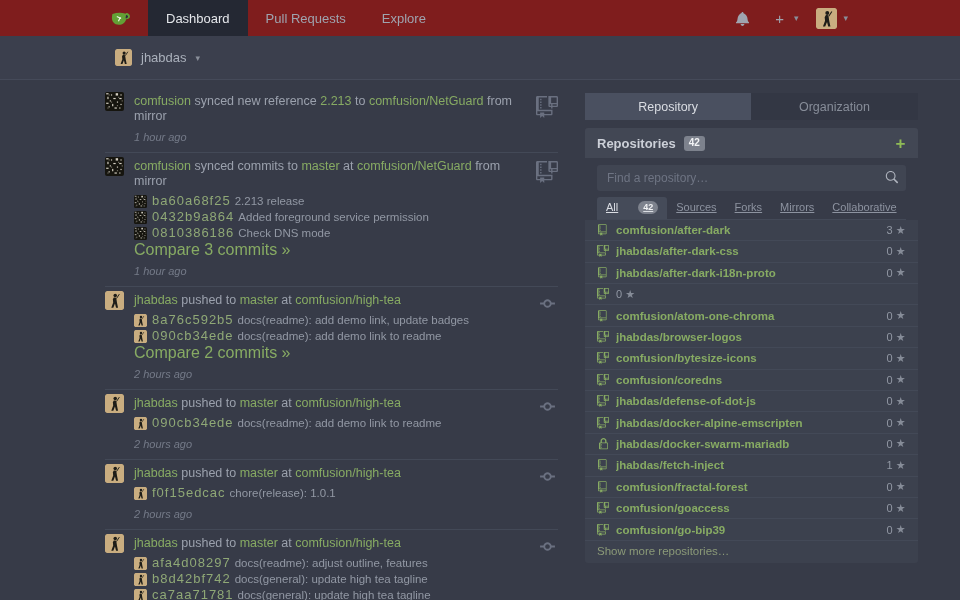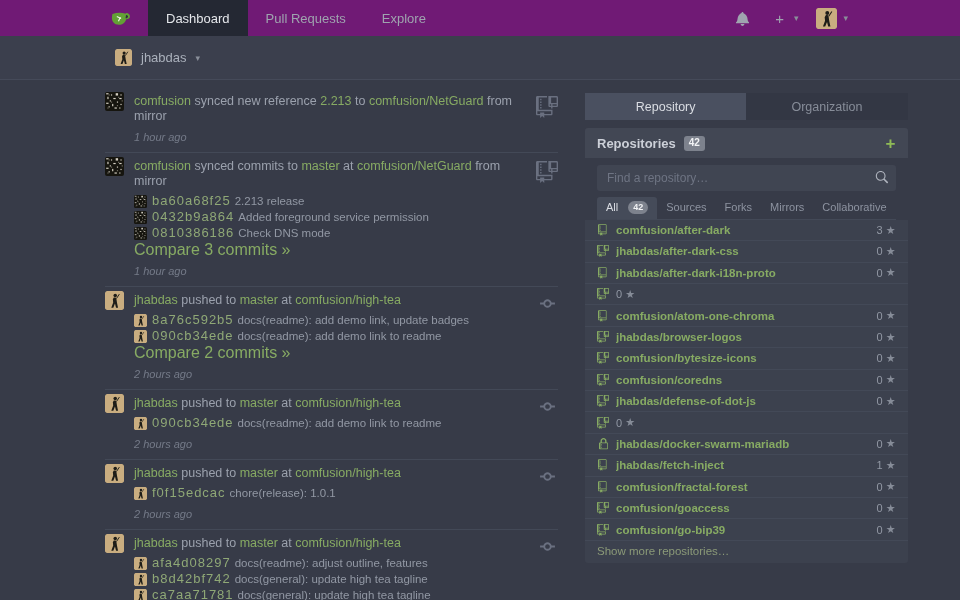--- a/index.html
+++ b/index.html
@@ -8,21 +8,21 @@
     background:#373b48;
     font-family:"Liberation Sans", sans-serif;
     font-size:13px;
     color:#9ba1ad;
   }
   a { text-decoration:none; cursor:pointer; }
   svg { display:block; }
 
   
   .navbar {
-    height:36px; background:#701a75;
+    height:36px; background:#7f1d1d;
     display:flex; align-items:stretch;
     padding-left:108px;
   }
   .logo { width:26px; display:flex; align-items:center; margin-right:14px; cursor:pointer; }
   .nav-items { display:flex; align-items:stretch; }
   .nav-item {
     display:flex; align-items:center; padding:0 18px;
     color:#9fa4af; font-size:13px; cursor:pointer;
   }
   .nav-item.active { background:#242833; color:#e4e6ea; }
@@ -96,21 +96,21 @@
   }
   .search-input::placeholder { color:#6e7483; }
   .search-icon { position:absolute; right:8px; top:6px; color:#aeb3bd; pointer-events:none; }
 
   .filters {
     display:flex; align-items:center; margin:6px 12px 0;
     border-bottom:1px solid #434957; padding-bottom:0;
   }
   .filter-item {
     font-size:11px; color:#8d93a0; padding:4px 9px 5px; cursor:pointer;
-    display:flex; align-items:center; gap:10px; border-radius:3px 3px 0 0;
+    display:flex; align-items:center; gap:20px; border-radius:3px 3px 0 0;text-decoration:underline;
   }
   .filter-item.active { background:#454b59; color:#dadde3; }
   .filter-badge {
     background:#7d828d; color:#f2f3f5; font-size:9px; font-weight:bold;
     border-radius:8px; padding:1.5px 5px; line-height:1.1;
   }
 
   .repo-list { background:#3c414e; }
   .repo-row {
     display:flex; align-items:center; gap:7px;
@@ -668,20 +668,21 @@
               <span class="star-glyph">★</span>
     </span>
   </a>
 
   <a class="repo-row">
     <span class="repo-icon">
               <svg width="12" height="12" viewBox="0 0 16 16" fill="currentColor">
                 <path d="M15 0H9v7c0 .55.45 1 1 1h1v1h1V8h3c.55 0 1-.45 1-1V1c0-.55-.45-1-1-1zm-4 7h-1V6h1v1zm4 0h-3V6h3v1zm0-2h-4V1h4v4zM4 5H3V4h1v1zm0-2H3V2h1v1zM2 1h6V0H1C.45 0 0 .45 0 1v12c0 .55.45 1 1 1h2v2l1.5-1.5L6 16v-2h5c.55 0 1-.45 1-1v-3H2V1zm9 10v2H6v-1H3v1H1v-2h10zM3 8h1v1H3V8zm1-1H3V6h1v1z"></path>
               </svg>
             </span>
+    <span class="repo-name">jhabdas/docker-alpine-emscripten</span>
     <span class="repo-stars">
       <span class="star-num">0</span>
               <span class="star-glyph">★</span>
     </span>
   </a>
 
   <a class="repo-row">
     <span class="repo-icon">
               <svg width="9" height="12" viewBox="0 0 12 16" fill="currentColor">
                 <path d="M4 13H3v-1h1v1zm8-6v7c0 .55-.45 1-1 1H1c-.55 0-1-.45-1-1V7c0-.55.45-1 1-1h1V4c0-2.2 1.8-4 4-4s4 1.8 4 4v2h1c.55 0 1 .45 1 1zM3.8 6h4.41V4c0-1.22-.98-2.2-2.2-2.2-1.22 0-2.2.98-2.2 2.2v2zM11 7H2v7h9V7zM4 8H3v1h1V8zm0 2H3v1h1v-1z"></path>

